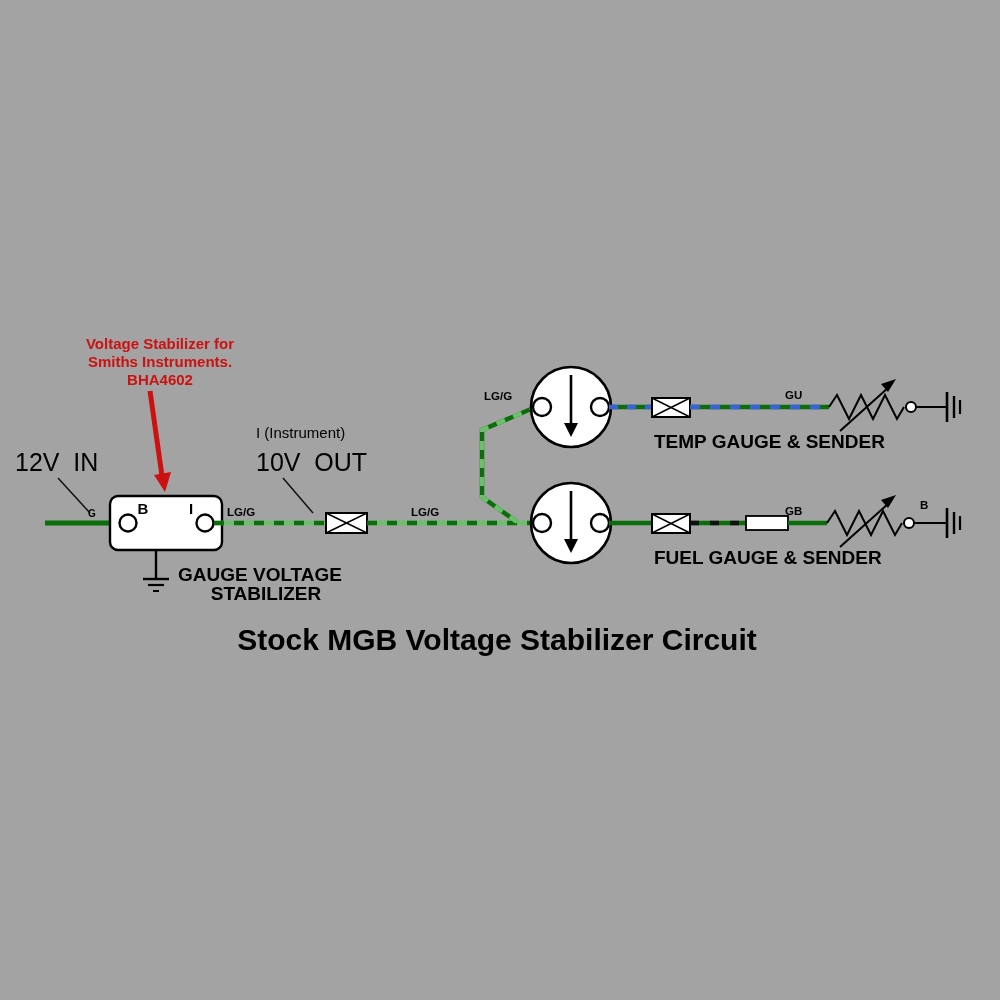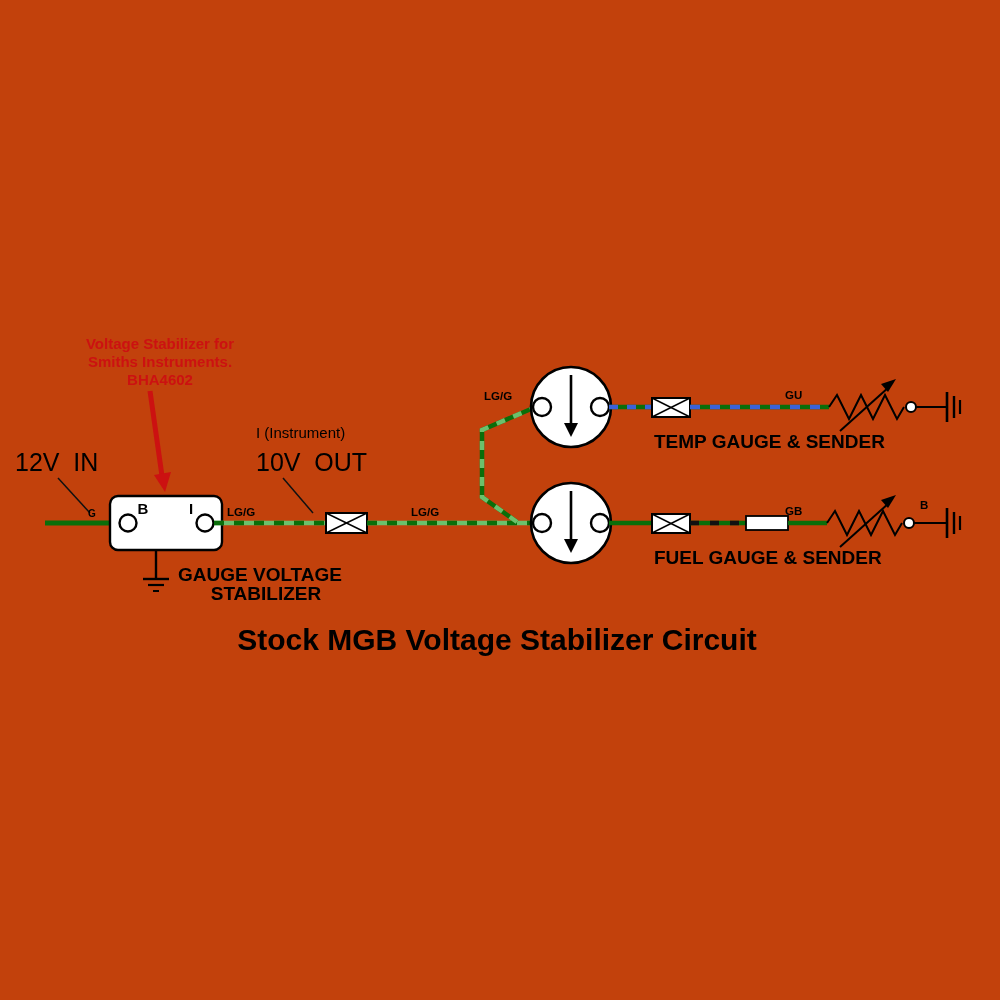--- a/index.html
+++ b/index.html
@@ -1,16 +1,16 @@
 <!DOCTYPE html>
 <html><head>
 <meta charset="utf-8">
 <style>
   html,body{margin:0;padding:0;background:#fff;}
-  .stage{position:relative;width:1000px;height:1000px;background:#c2410c;overflow:hidden;}
+  .stage{position:relative;width:1000px;height:1000px;background:#a3a3a3;overflow:hidden;}
   svg{position:absolute;left:0;top:0;}
   text{font-family:"Liberation Sans","DejaVu Sans",sans-serif;fill:#000;white-space:pre;}
   .t-big{font-size:25px;}
   .t-note{font-size:15px;}
   .t-red{font-size:15px;font-weight:bold;fill:#cc1111;}
   .t-wire{font-size:11.5px;font-weight:bold;}
   .t-g{font-size:10px;font-weight:bold;}
   .t-term{font-size:15px;font-weight:bold;}
   .t-cap{font-size:19px;font-weight:bold;}
   .t-title{font-size:30px;font-weight:bold;}

